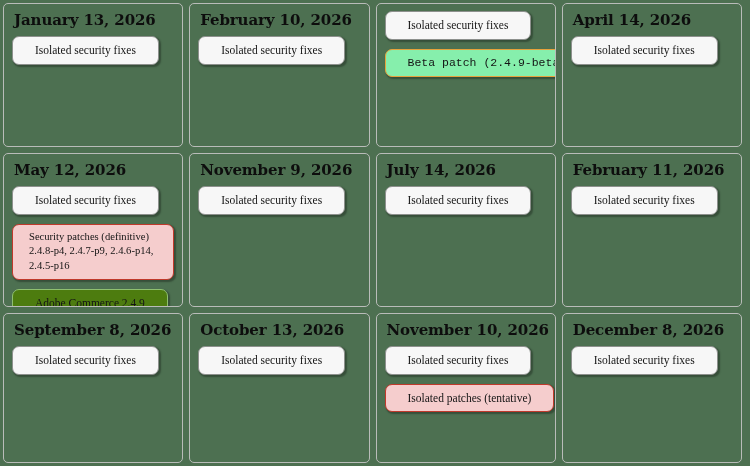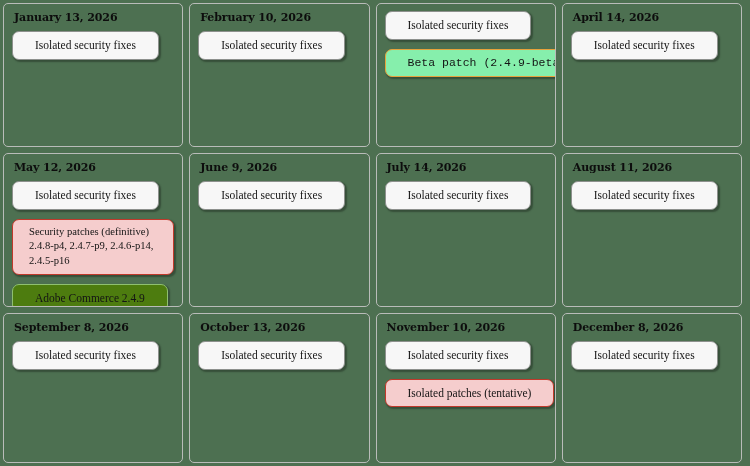--- a/index.html
+++ b/index.html
@@ -34,21 +34,21 @@
     background: transparent;
     display: flex;
     flex-direction: column;
     align-items: flex-start;
     overflow: hidden;
   }
 
   .cell-date {
     font-family: "DejaVu Serif", "Liberation Serif", serif;
     font-weight: bold;
-    font-size: 11px;
+    font-size: 15px;
     color: #0d0d0d;
     letter-spacing: -0.1px;
     margin: 0 0 7px 2px;
     white-space: nowrap;
   }
 
   .badge {
     box-sizing: border-box;
     display: inline-block;
     border-radius: 7px;
@@ -133,33 +133,33 @@
       </div>
       <div class="badge badge-security multiline">
         <span class="badge-line">Security patches (definitive)</span>
         <span class="badge-line">2.4.8-p4, 2.4.7-p9, 2.4.6-p14, 2.4.5-p16</span>
       </div>
       <div class="badge badge-release">
         <span class="badge-line">Adobe Commerce 2.4.9</span>
       </div>
     </div>
     <div class="calendar-cell">
-      <div class="cell-date">June 9, 2026</div>
+      <div class="cell-date">November 9, 2026</div>
       <div class="badge badge-isolated">
         <span class="badge-line">Isolated security fixes</span>
       </div>
     </div>
     <div class="calendar-cell">
       <div class="cell-date">July 14, 2026</div>
       <div class="badge badge-isolated">
         <span class="badge-line">Isolated security fixes</span>
       </div>
     </div>
     <div class="calendar-cell">
-      <div class="cell-date">August 11, 2026</div>
+      <div class="cell-date">February 11, 2026</div>
       <div class="badge badge-isolated">
         <span class="badge-line">Isolated security fixes</span>
       </div>
     </div>
     <div class="calendar-cell">
       <div class="cell-date">September 8, 2026</div>
       <div class="badge badge-isolated">
         <span class="badge-line">Isolated security fixes</span>
       </div>
     </div>

